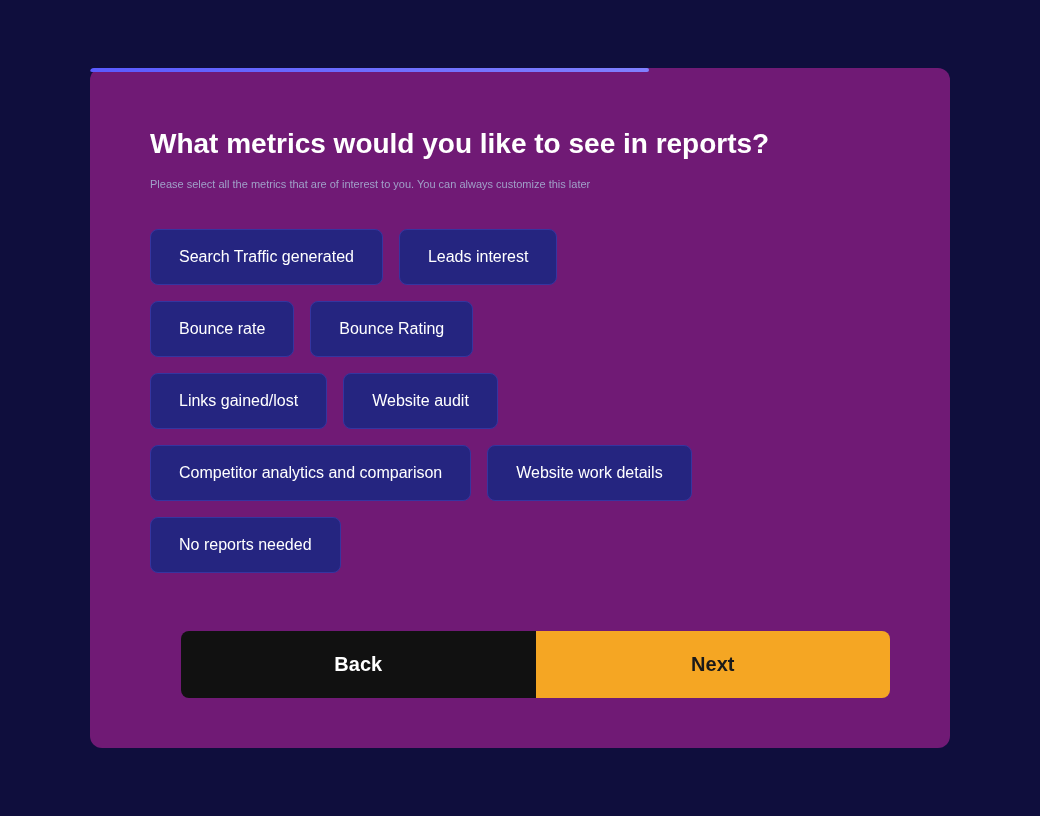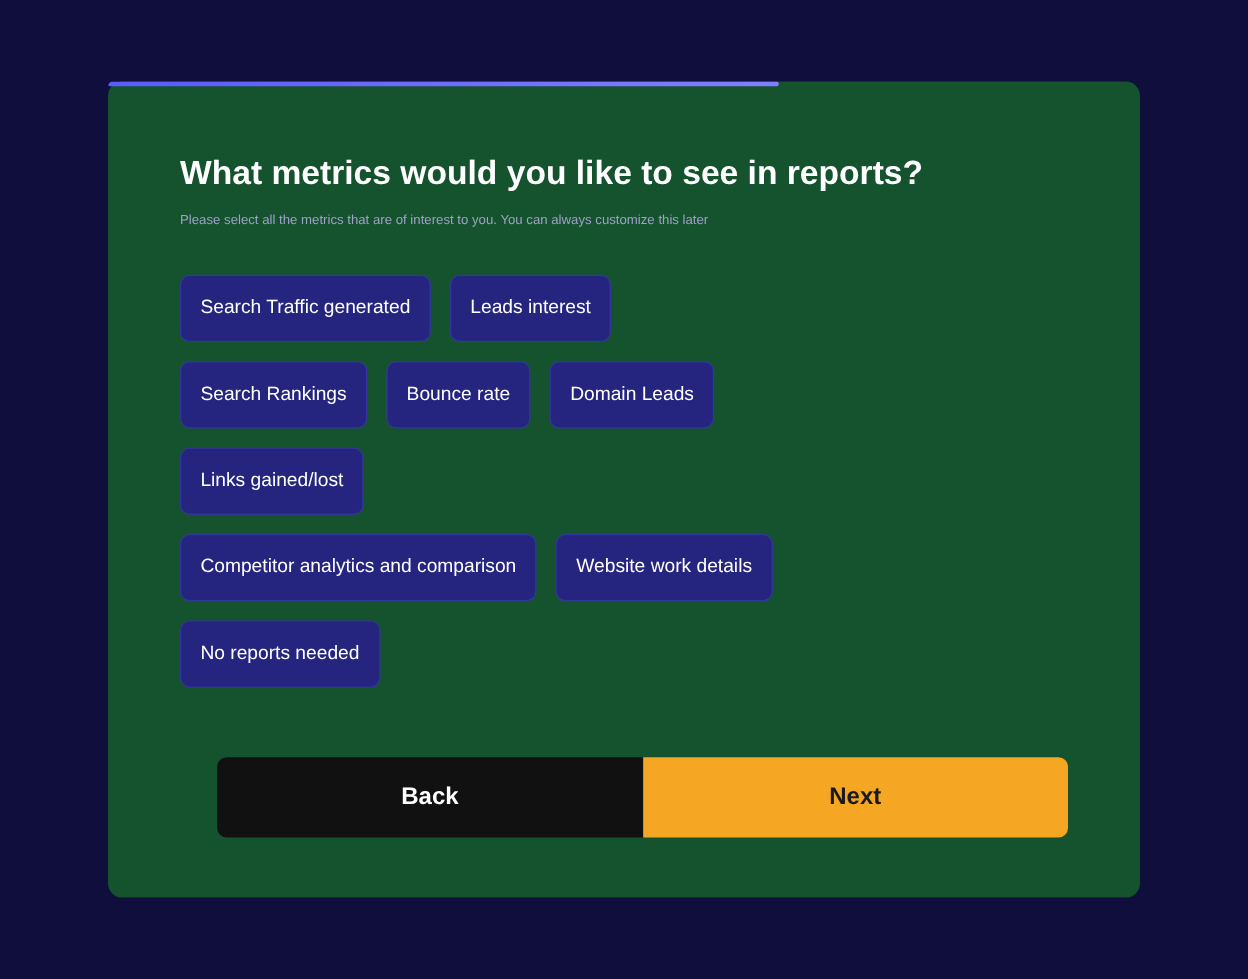--- a/index.html
+++ b/index.html
@@ -13,21 +13,21 @@
       height: 816px;
       background-color: #0f0e3d;
       display: flex;
       align-items: center;
       justify-content: center;
       font-family: 'Segoe UI', Arial, sans-serif;
       overflow: hidden;
     }
 
     .card {
-      background-color: #14532d;
+      background-color: #701a75;
       border-radius: 12px;
       width: 860px;
       min-height: 680px;
       padding: 50px 60px 50px 60px;
       position: relative;
       display: flex;
       flex-direction: column;
     }
 
     .progress-bar-container {
@@ -74,21 +74,21 @@
       flex-direction: row;
       gap: 16px;
       flex-wrap: wrap;
     }
 
     .option-btn {
       background-color: #252580;
       border: 1.5px solid #3535a0;
       color: #ffffff;
       border-radius: 8px;
-      padding: 18px 16px;
+      padding: 18px 28px;
       font-size: 16px;
       font-weight: 500;
       cursor: pointer;
       transition: background 0.2s, border-color 0.2s;
       white-space: nowrap;
     }
 
     .footer-buttons {
       display: flex;
       flex-direction: row;
@@ -136,27 +136,27 @@
   <p class="subtitle">Please select all the metrics that are of interest to you. You can always customize this later</p>
 
   <div class="options-container">
 
     <div class="options-row">
       <button class="option-btn">Search Traffic generated</button>
       <button class="option-btn">Leads interest</button>
     </div>
 
     <div class="options-row">
-      <button class="option-btn">Search Rankings</button>
       <button class="option-btn">Bounce rate</button>
-      <button class="option-btn">Domain Leads</button>
+      <button class="option-btn">Bounce Rating</button>
     </div>
 
     <div class="options-row">
       <button class="option-btn">Links gained/lost</button>
+      <button class="option-btn">Website audit</button>
     </div>
 
     <div class="options-row">
       <button class="option-btn">Competitor analytics and comparison</button>
       <button class="option-btn">Website work details</button>
     </div>
 
     <div class="options-row">
       <button class="option-btn">No reports needed</button>
     </div>

